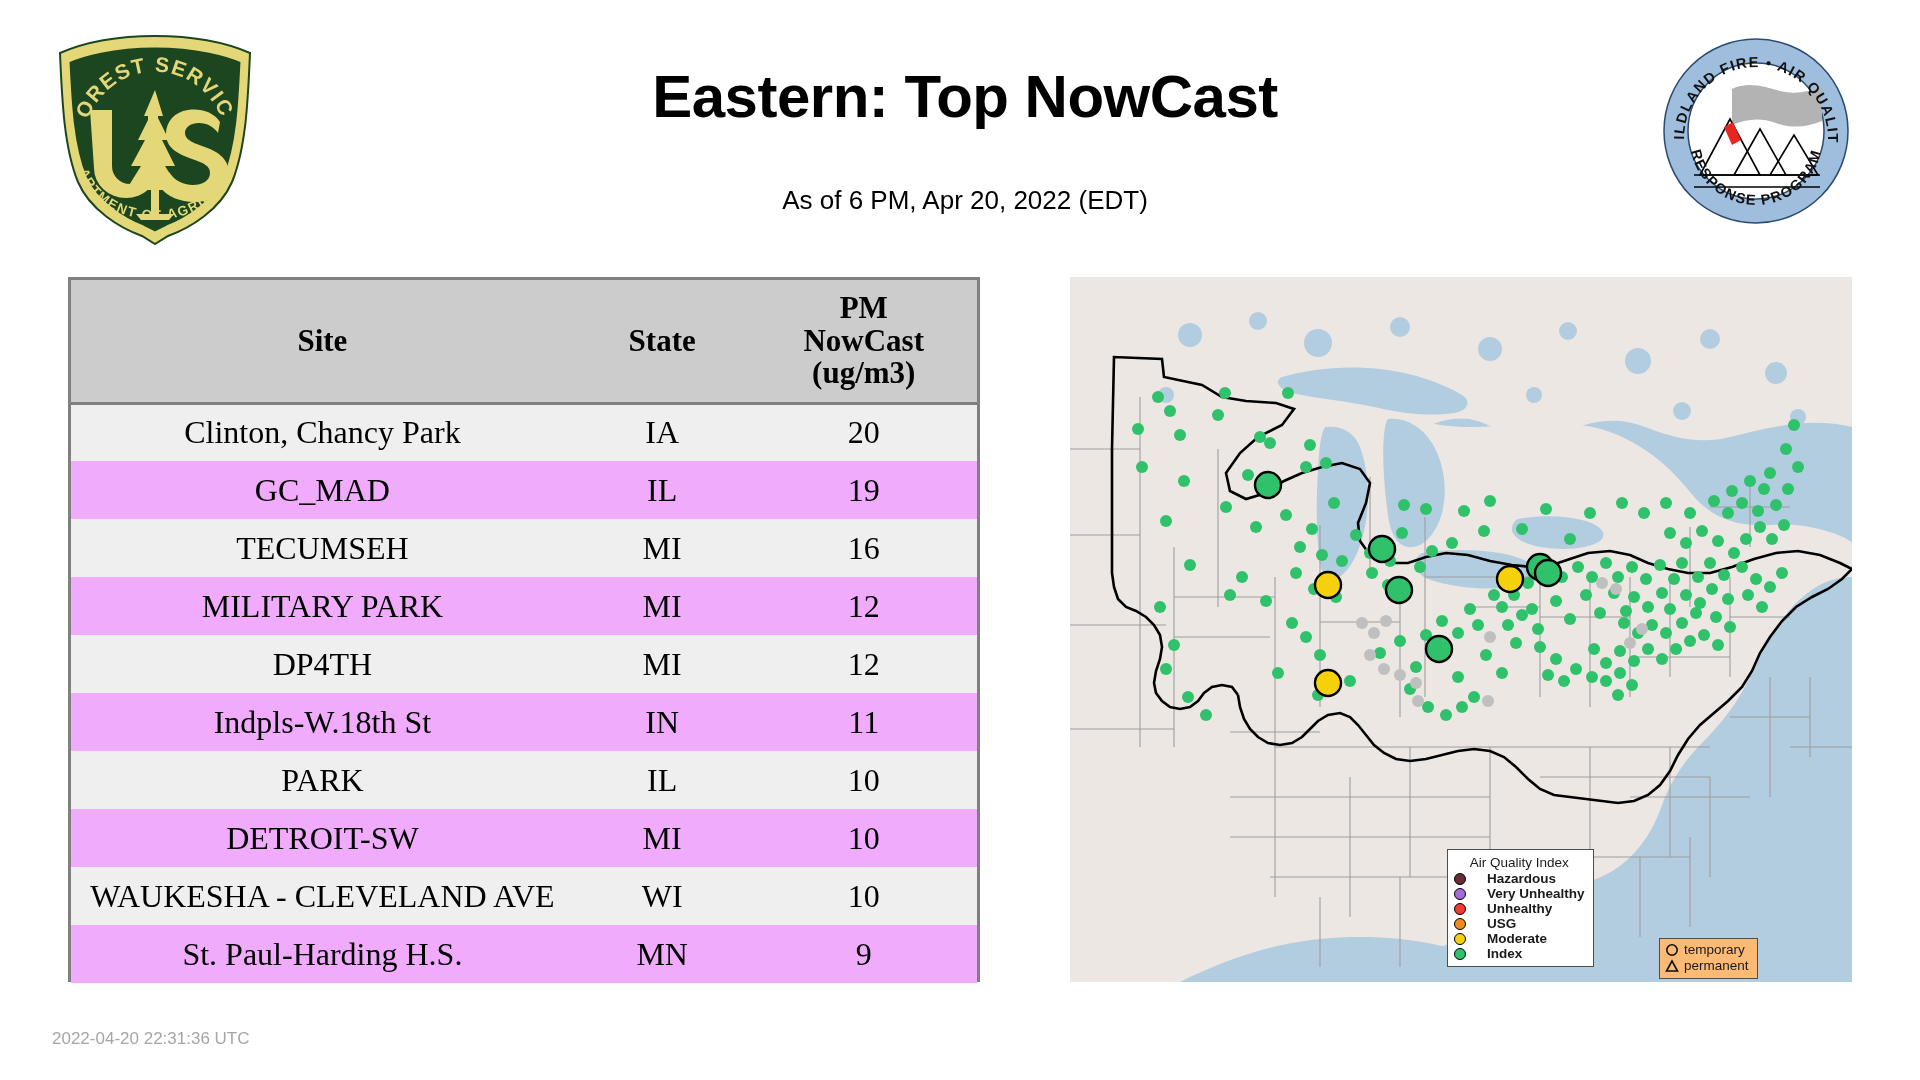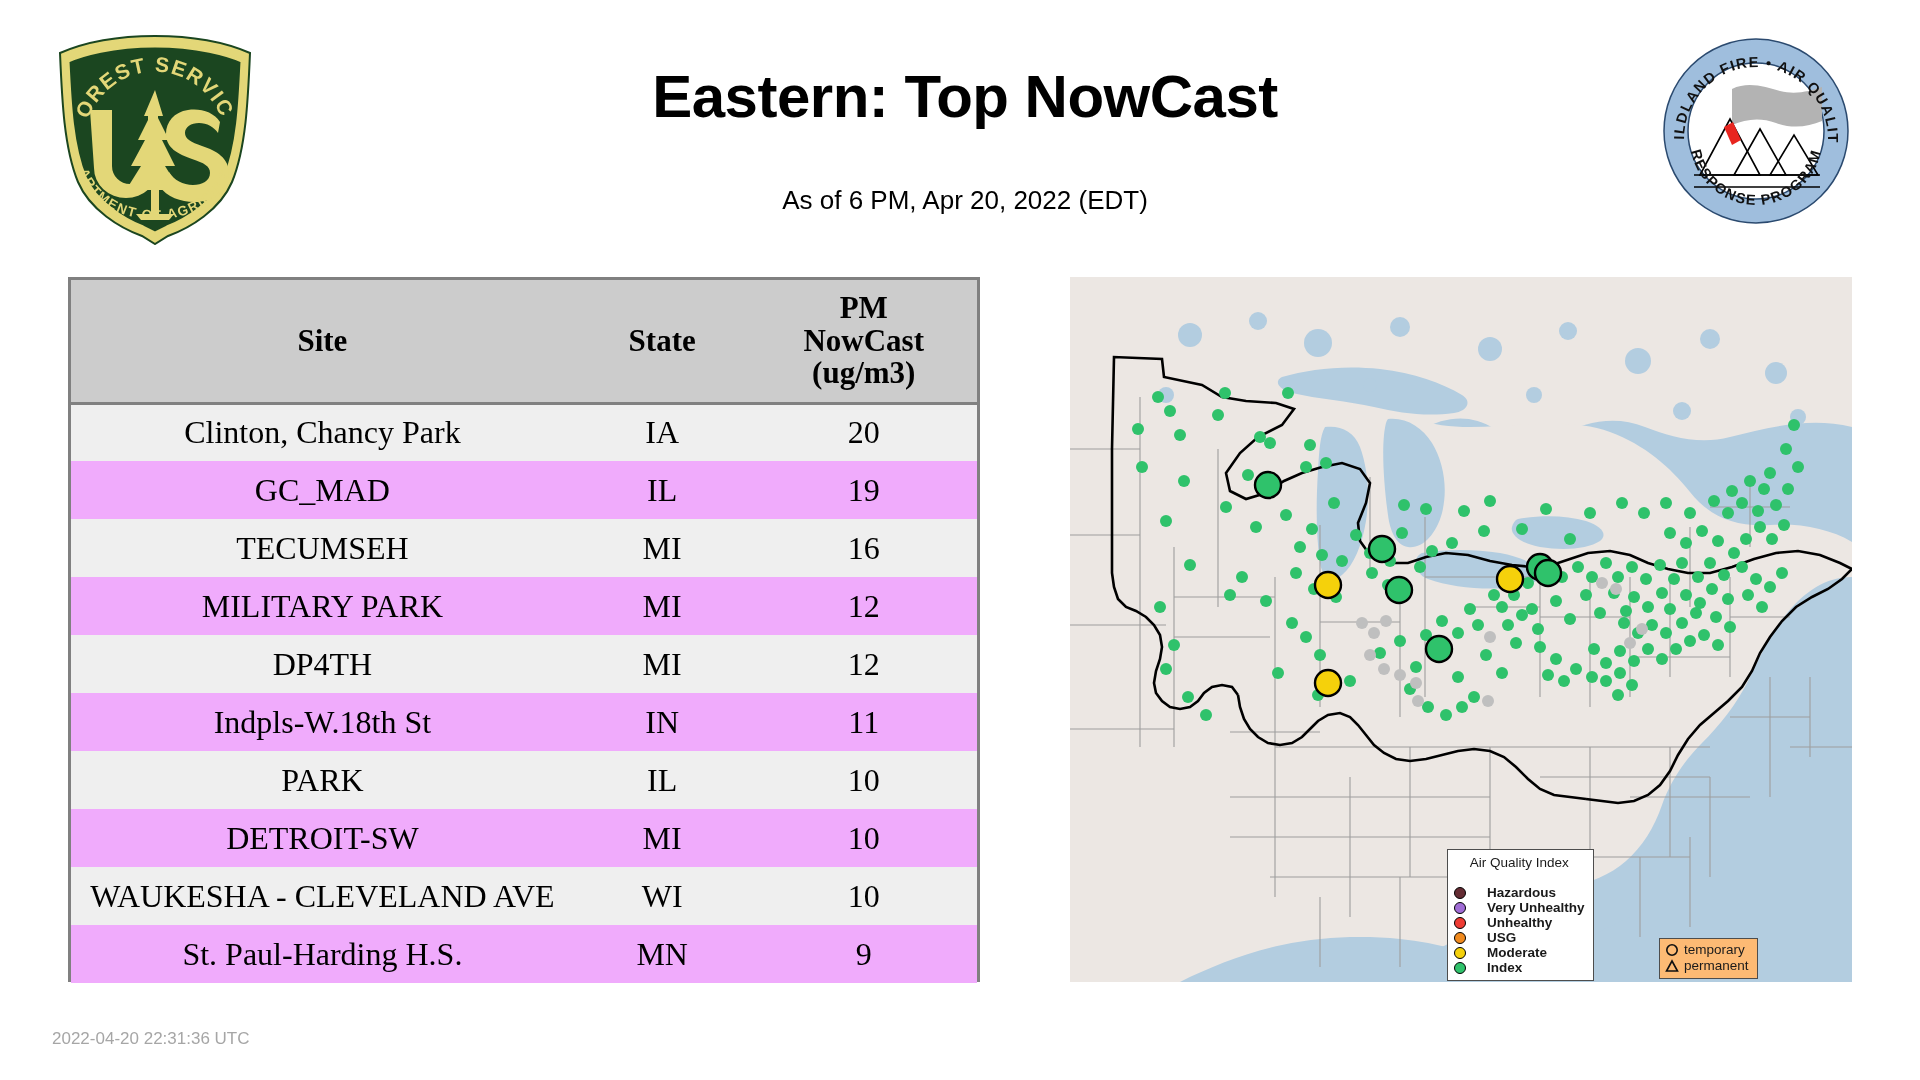--- a/index.html
+++ b/index.html
@@ -73,21 +73,21 @@
   }
   .map-svg { display:block; width: 782px; height: 705px; }
 
   
   .legend-aqi {
     position: absolute; left: 1447px; top: 849px;
     background: #ffffff; border: 1px solid #4d4d4d;
     padding: 4px 8px 5px 6px;
     font-size: 13.5px; color: #1a1a1a; line-height: 1.27;
   }
-  .legend-aqi .lg-title { text-align: center; font-size: 13.5px; margin-bottom: 14px; color:#1a1a1a; }
+  .legend-aqi .lg-title { text-align: center; font-size: 13.5px; margin-bottom: 0; color:#1a1a1a; }
   .legend-aqi ul { list-style: none; }
   .legend-aqi li { display: flex; align-items: center; gap: 21px; height: 15px; font-weight: bold; }
   .legend-aqi .sw {
     width: 12px; height: 12px; border-radius: 50%;
     border: 1.2px solid #000; flex: 0 0 auto; display:block;
   }
   .legend-shape {
     position: absolute; left: 1659px; top: 938px;
     background: #fdba74; border: 1px solid #4d4d4d;
     padding: 3px 8px 4px 5px;

